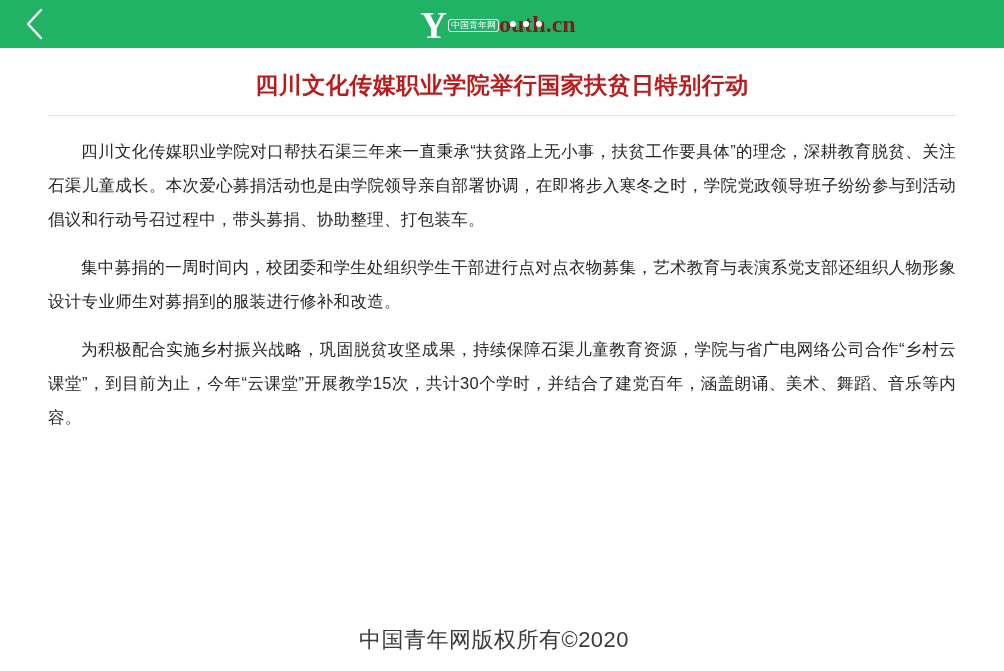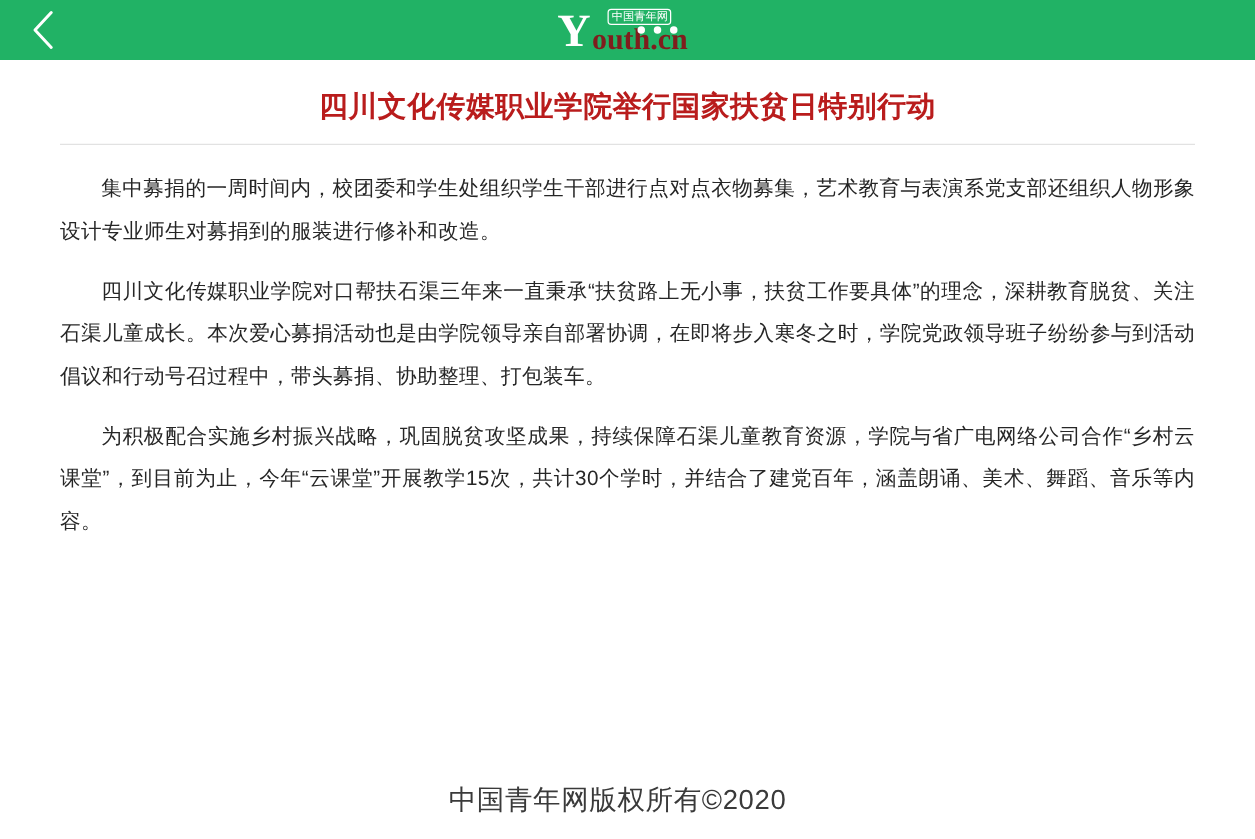--- a/index.html
+++ b/index.html
@@ -47,22 +47,21 @@
     font-family: "Liberation Serif", "DejaVu Serif", serif;
     font-size: 37px;
     font-weight: 700;
     line-height: 1;
     letter-spacing: -1px;
     position: relative;
     top: 1px;
   }
   .logo-right {
     display: flex;
-    flex-direction: column;
-    align-items: center;
+    align-items: flex-end;
     line-height: 1;
   }
   .logo-badge {
     display: inline-block;
     border: 1px solid #ffffff;
     border-radius: 3px;
     color: #ffffff;
     font-size: 9px;
     line-height: 11px;
     padding: 0 2px;
@@ -193,19 +192,19 @@
   </div>
 </div>
 
 <div class="article">
   <h1 class="headline">四川文化传媒职业学院举行国家扶贫日特别行动</h1>
 
 
   <div class="divider"></div>
 
   <div class="body-text">
+    <p>四川文化传媒职业学院对口帮扶石渠三年来一直秉承“扶贫路上无小事，扶贫工作要具体”的理念，深耕教育脱贫、关注石渠儿童成长。本次爱心募捐活动也是由学院领导亲自部署协调，在即将步入寒冬之时，学院党政领导班子纷纷参与到活动倡议和行动号召过程中，带头募捐、协助整理、打包装车。</p>
     <p>集中募捐的一周时间内，校团委和学生处组织学生干部进行点对点衣物募集，艺术教育与表演系党支部还组织人物形象设计专业师生对募捐到的服装进行修补和改造。</p>
-    <p>四川文化传媒职业学院对口帮扶石渠三年来一直秉承“扶贫路上无小事，扶贫工作要具体”的理念，深耕教育脱贫、关注石渠儿童成长。本次爱心募捐活动也是由学院领导亲自部署协调，在即将步入寒冬之时，学院党政领导班子纷纷参与到活动倡议和行动号召过程中，带头募捐、协助整理、打包装车。</p>
     <p>为积极配合实施乡村振兴战略，巩固脱贫攻坚成果，持续保障石渠儿童教育资源，学院与省广电网络公司合作“乡村云课堂”，到目前为止，今年“云课堂”开展教学15次，共计30个学时，并结合了建党百年，涵盖朗诵、美术、舞蹈、音乐等内容。</p>
   </div>
 </div>
 
 <div class="footer">中国青年网版权所有©2020</div>
 
 </body></html>

